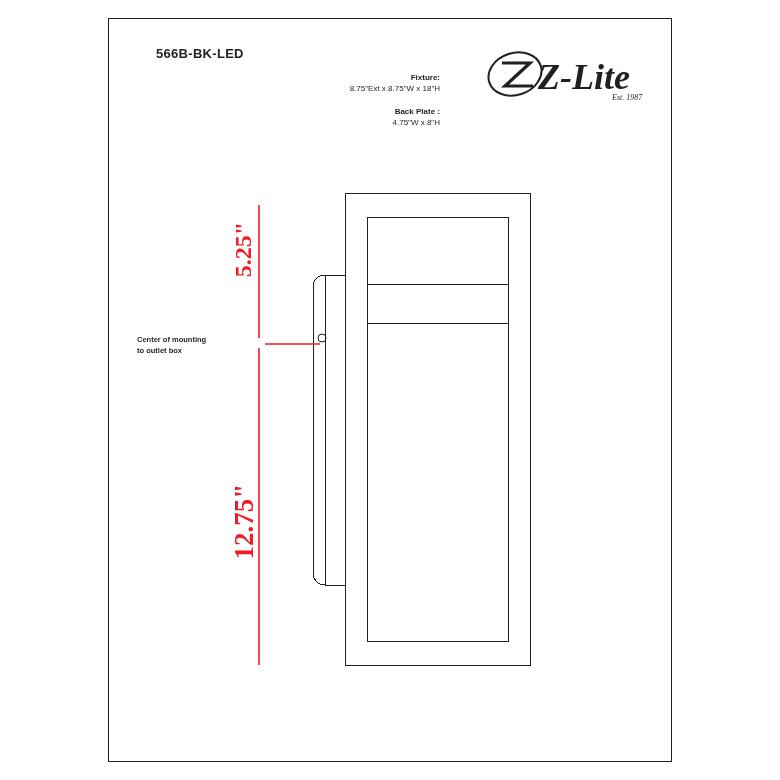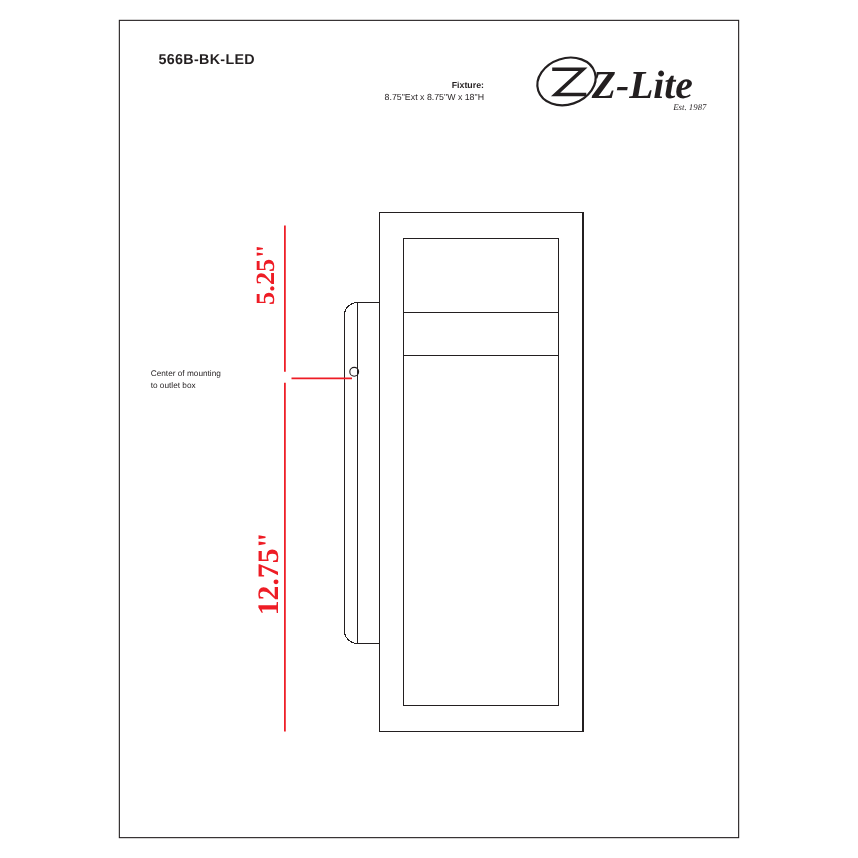--- a/index.html
+++ b/index.html
@@ -41,21 +41,21 @@
     position: absolute;
     left: 140px;
     top: 47px;
     width: 300px;
   }
   .part-number {
     font-size: 13px;
     font-weight: bold;
     color: #231f20;
     letter-spacing: 0.3px;
-    margin: 0 0 12px 4px;
+    margin: 0 0 12px 16px;
     line-height: 1.1;
   }
   .spec-group {
     margin-bottom: 12px;
     text-align: right;
   }
   .spec-label {
     font-size: 8px;
     font-weight: bold;
     color: #231f20;
@@ -112,21 +112,21 @@
     text-align: center;
     transform: rotate(-90deg);
   }
 
   .callout {
     position: absolute;
     left: 137px;
     top: 335px;
     width: 120px;
     font-size: 7.5px;
-    font-weight: normal;
+    font-weight: bold;
     color: #231f20;
     line-height: 1.4;
   }
 
   
   .anno-layer {
     position: absolute;
     left: 0;
     top: 0;
     width: 780px;
@@ -142,20 +142,24 @@
   <div class="page-border"></div>
 
   <div class="title-block">
     <div class="part-number">566B-BK-LED</div>
 
     <div class="spec-group">
       <div class="spec-label">Fixture:</div>
       <div class="spec-value">8.75"Ext x 8.75"W x 18"H</div>
     </div>
 
+    <div class="spec-group">
+      <div class="spec-label">Back Plate :</div>
+      <div class="spec-value">4.75"W x 8"H</div>
+    </div>
   </div>
 
   <div class="logo">
     <svg width="160" height="58" viewBox="0 0 160 58">
 
       <ellipse cx="29" cy="26" rx="27" ry="21" fill="none" stroke="#231f20" stroke-width="2" transform="rotate(-18 29 26)"></ellipse>
       <path d="M16 15 L44 15 L19 38 L47 38" fill="none" stroke="#231f20" stroke-width="3.2" stroke-linejoin="miter"></path>
 
       <text x="52" y="41" font-family="Liberation Serif, serif" font-size="36" font-style="italic" font-weight="bold" fill="#231f20">Z-Lite</text>
       <text x="126" y="52" font-family="Liberation Serif, serif" font-size="8" font-style="italic" fill="#231f20">Est. 1987</text>

